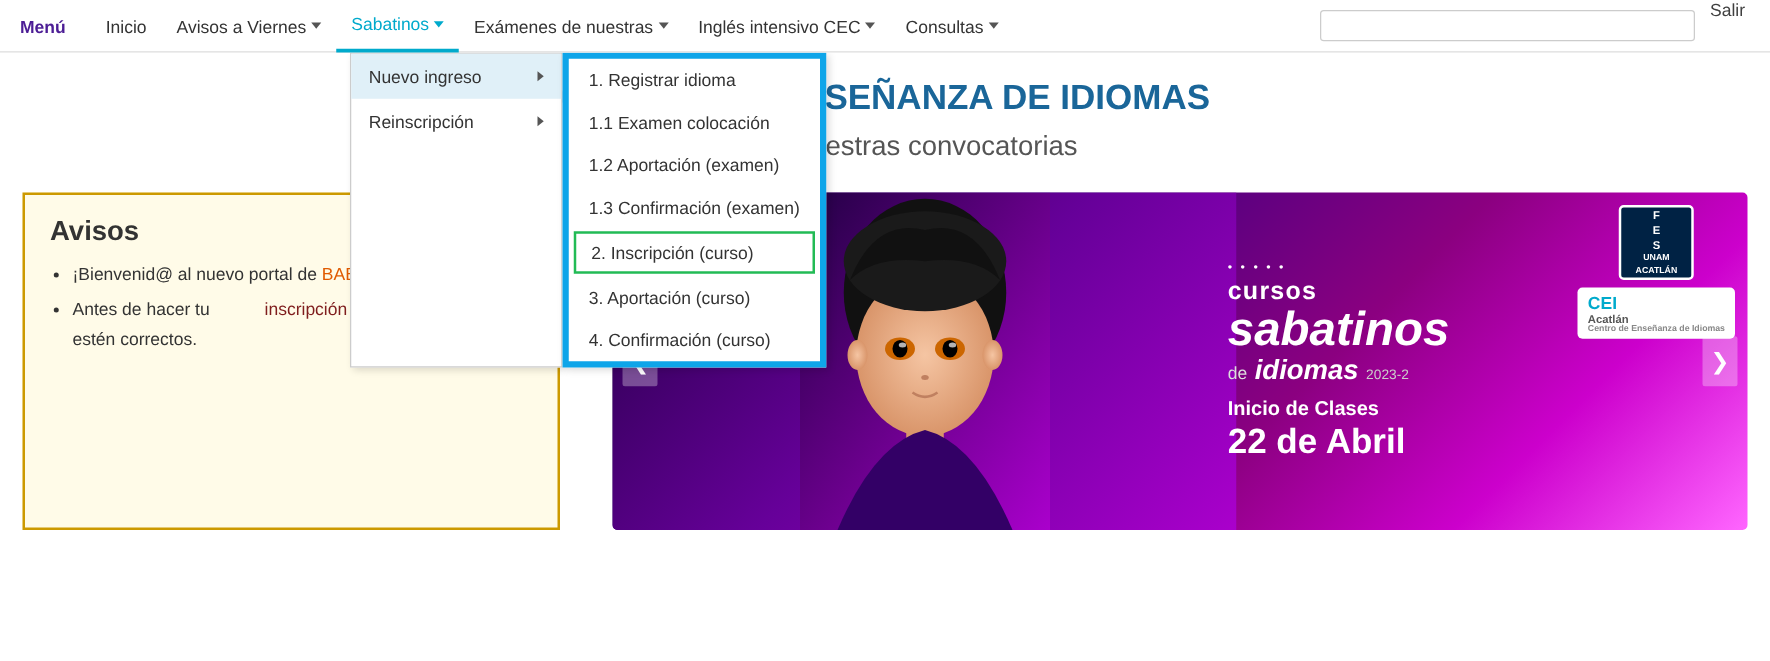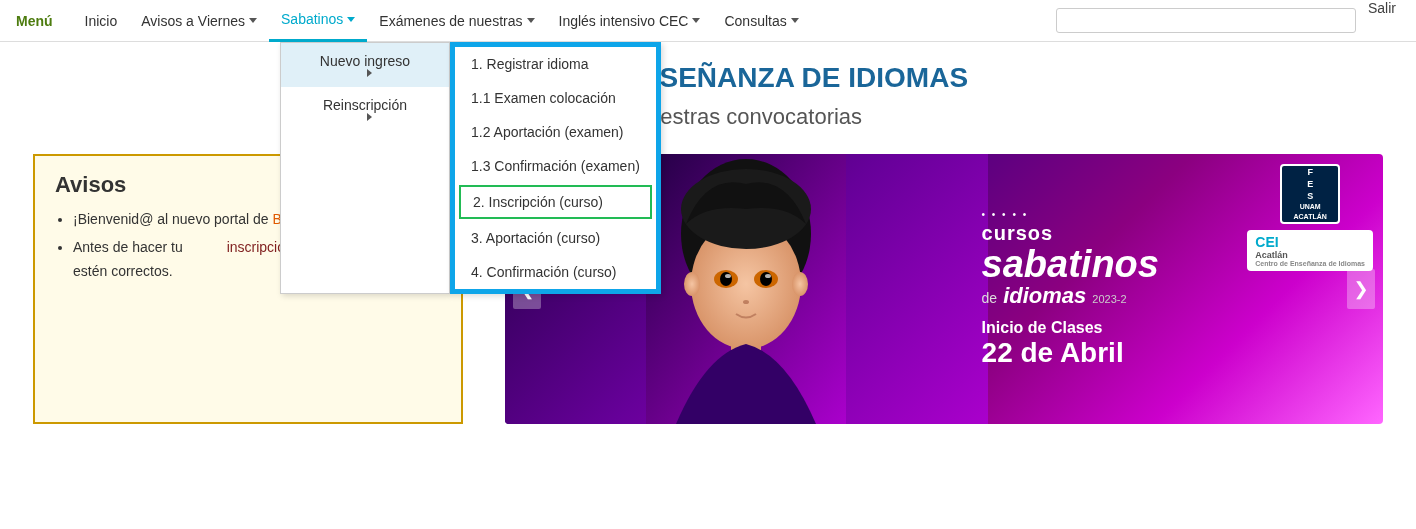--- a/index.html
+++ b/index.html
@@ -11,21 +11,21 @@
       align-items: center;
       background: #fff;
       border-bottom: 1px solid #ddd;
       padding: 0 8px;
       height: 42px;
       position: relative;
       z-index: 1000;
     }
     .navbar-menu-label {
       font-weight: bold;
-      color: #4d7c0f;
+      color: #4c1d95;
       margin-right: 12px;
       padding: 0 8px;
     }
     .nav-item {
       display: flex;
       align-items: center;
       padding: 0 12px;
       height: 42px;
       cursor: pointer;
       color: #333;
@@ -78,21 +78,20 @@
       min-width: 170px;
     }
     .dropdown-level1 .dd-item {
       display: flex;
       align-items: center;
       justify-content: space-between;
       padding: 10px 14px;
       cursor: pointer;
       color: #333;
       white-space: nowrap;
-      flex-direction: column;
     }
     .dd-item.highlighted { background: #e0f0f8; }
     .dd-item .dd-arrow {
       display: inline-block;
       width: 0; height: 0;
       border-top: 4px solid transparent;
       border-bottom: 4px solid transparent;
       border-left: 5px solid #555;
       margin-left: 8px;
     }
@@ -132,21 +131,21 @@
     .page-subtitle {
       text-align: center;
       font-size: 22px;
       color: #555;
       padding-bottom: 14px;
     }
 
     
     .content-row {
       display: flex;
-      padding: 0 33px;
+      padding: 0 18px;
       gap: 42px;
       margin-top: 10px;
     }
 
     
     .avisos-box {
       border: 2px solid #cc9900;
       background: #fffbe8;
       padding: 16px 20px;
       min-width: 380px;

